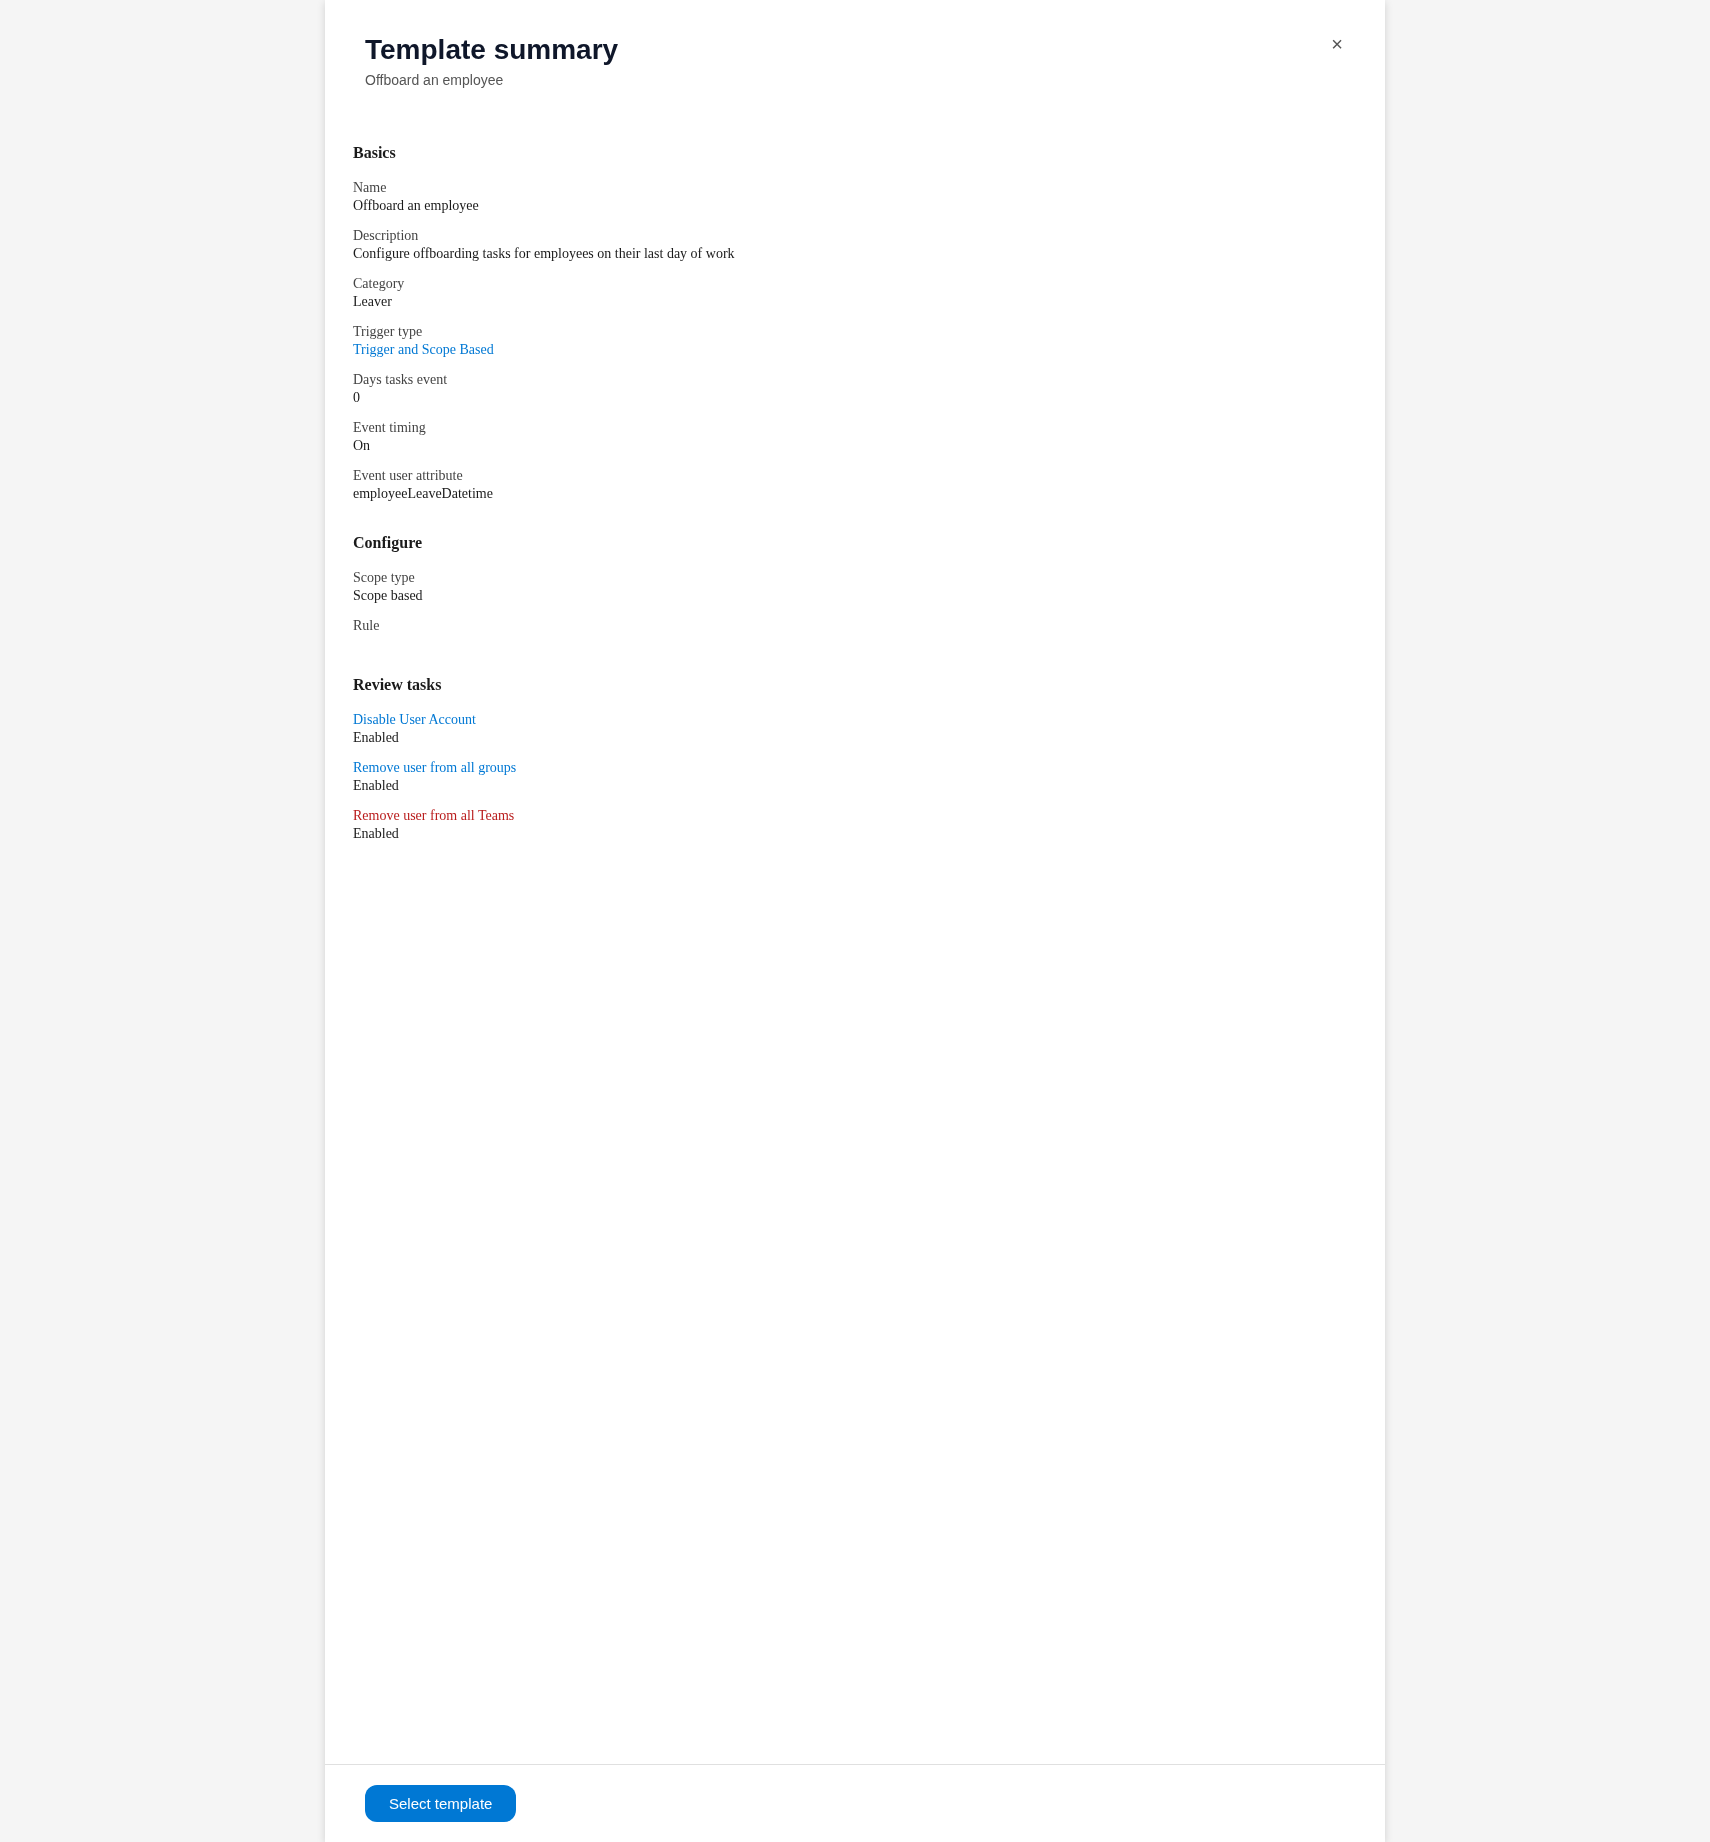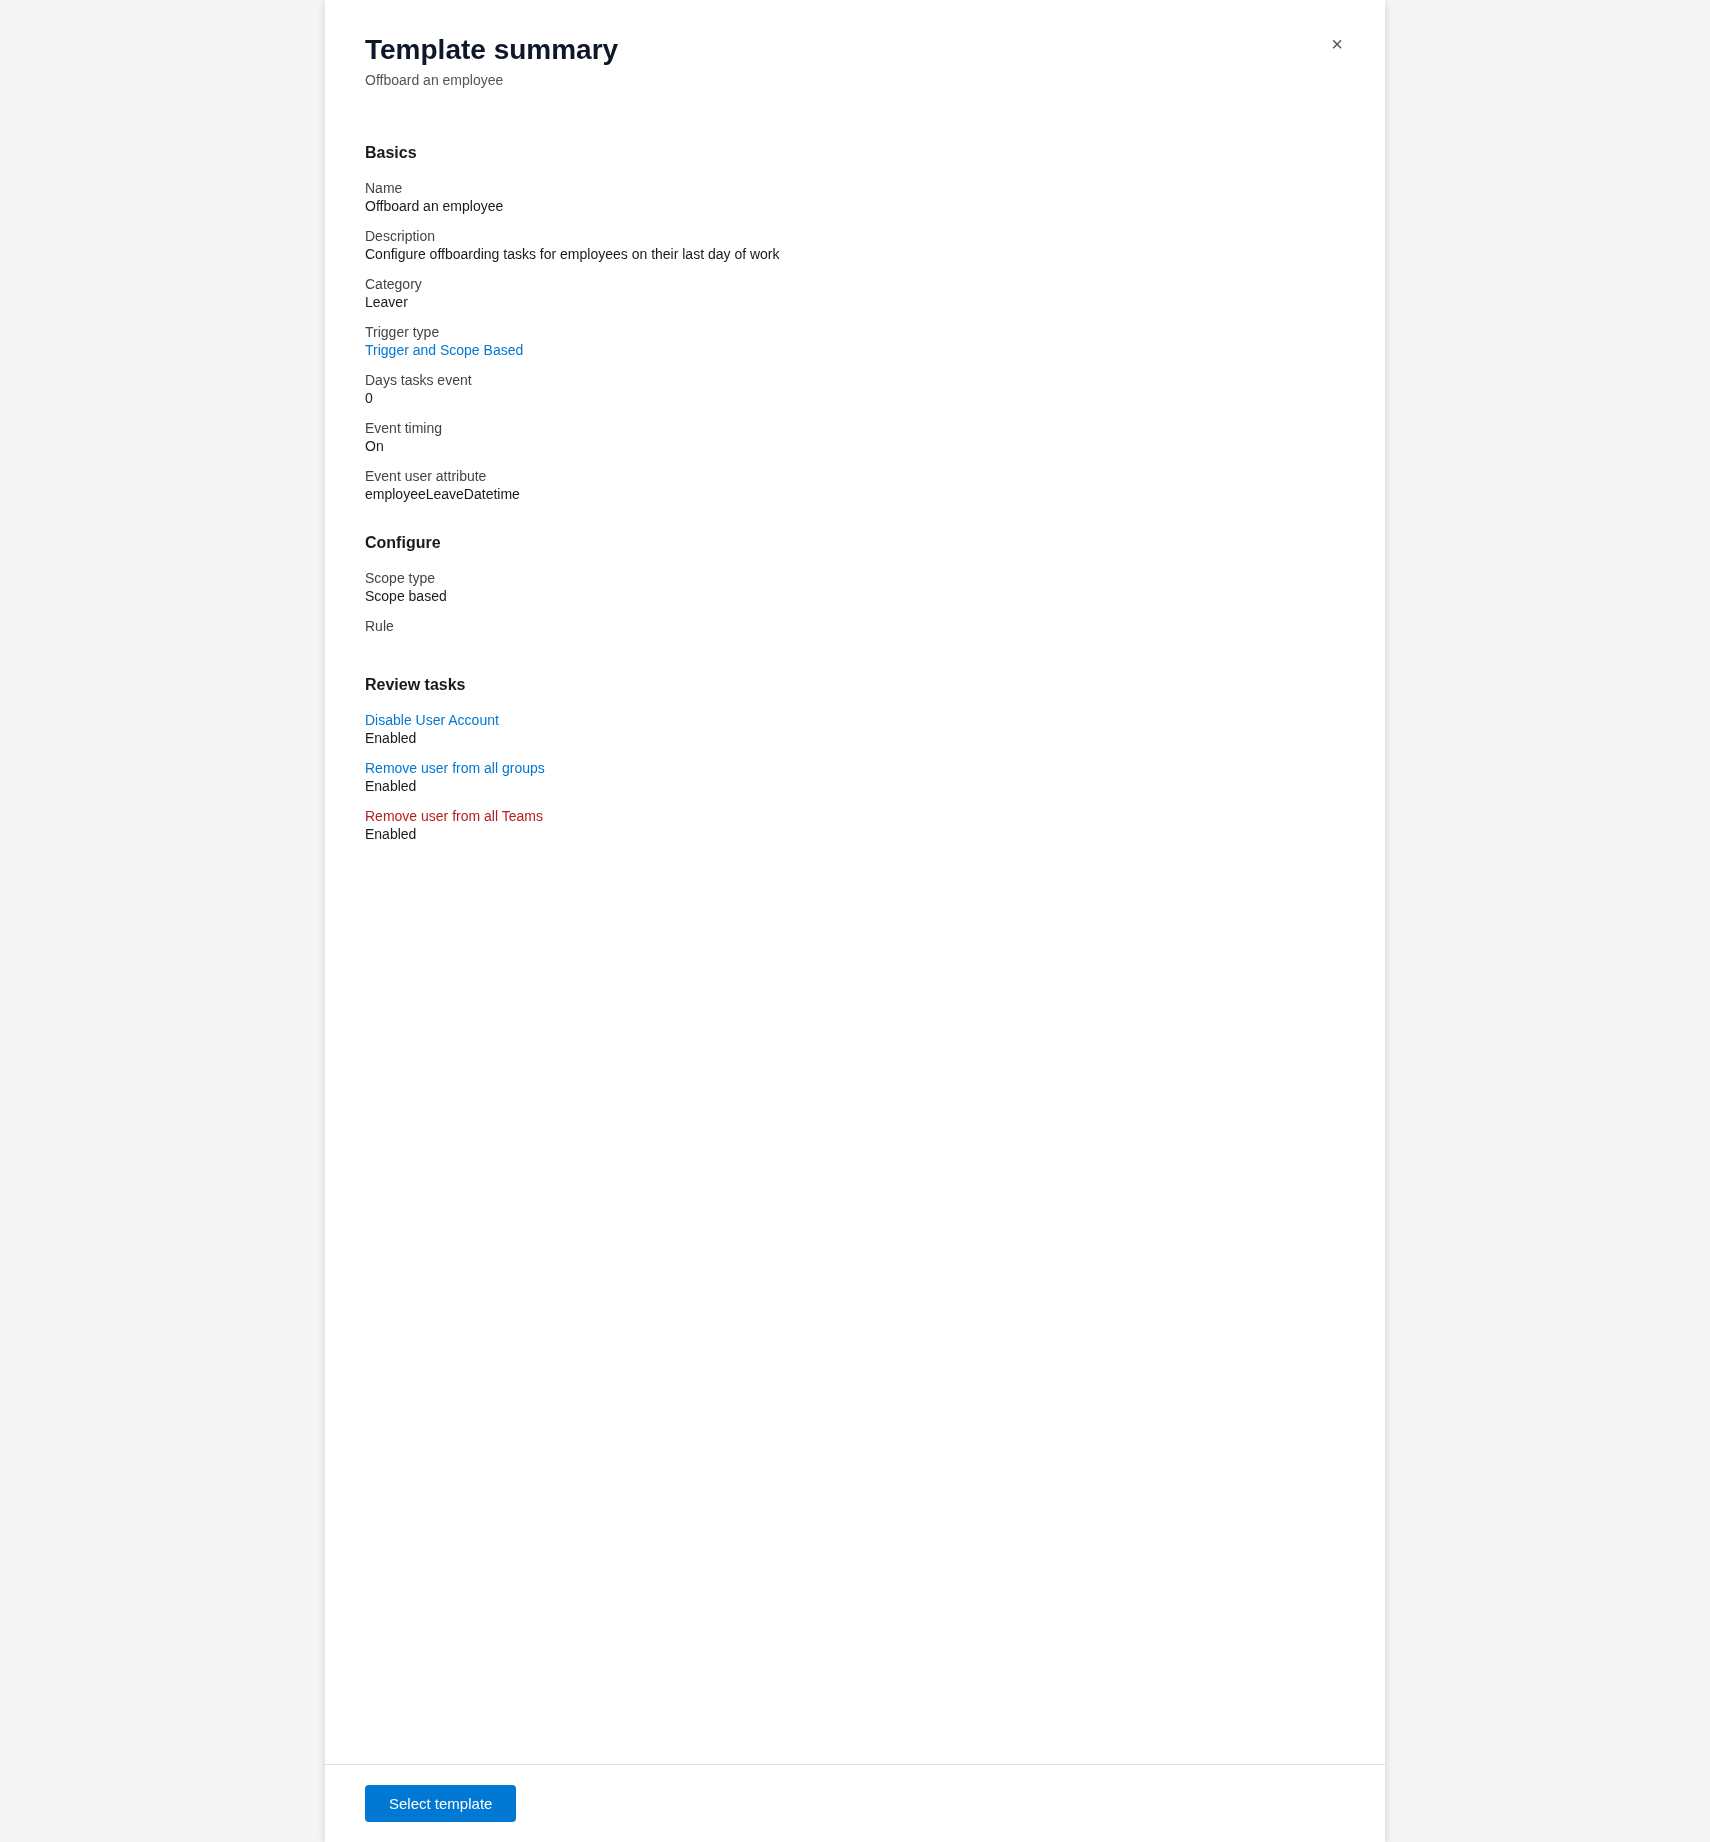--- a/index.html
+++ b/index.html
@@ -58,22 +58,23 @@
       width: 32px;
       height: 32px;
       display: flex;
       align-items: center;
       justify-content: center;
       border-radius: 4px;
     }
 
     .panel-content {
       flex: 1;
-      padding: 24px 40px 24px 40px;
+      padding: 24px 40px 24px 28px;
       overflow-y: auto;
+      font-family: Liberation Serif, serif;
     }
 
     .section {
       margin-bottom: 32px;
     }
 
     .section-heading {
       font-size: 16px;
       font-weight: 700;
       color: #1a1a1a;
@@ -116,21 +117,21 @@
       border-top: 1px solid #e0e0e0;
       padding: 20px 40px;
       display: flex;
       align-items: center;
     }
 
     .select-template-btn {
       background: #0078d4;
       color: #ffffff;
       border: none;
-      border-radius: 4px;
+      border-radius: 12px;
       padding: 10px 24px;
       font-size: 15px;
       font-weight: 500;
       cursor: pointer;
       font-family: inherit;
     }
   </style>
 </head>
 <body>
 

